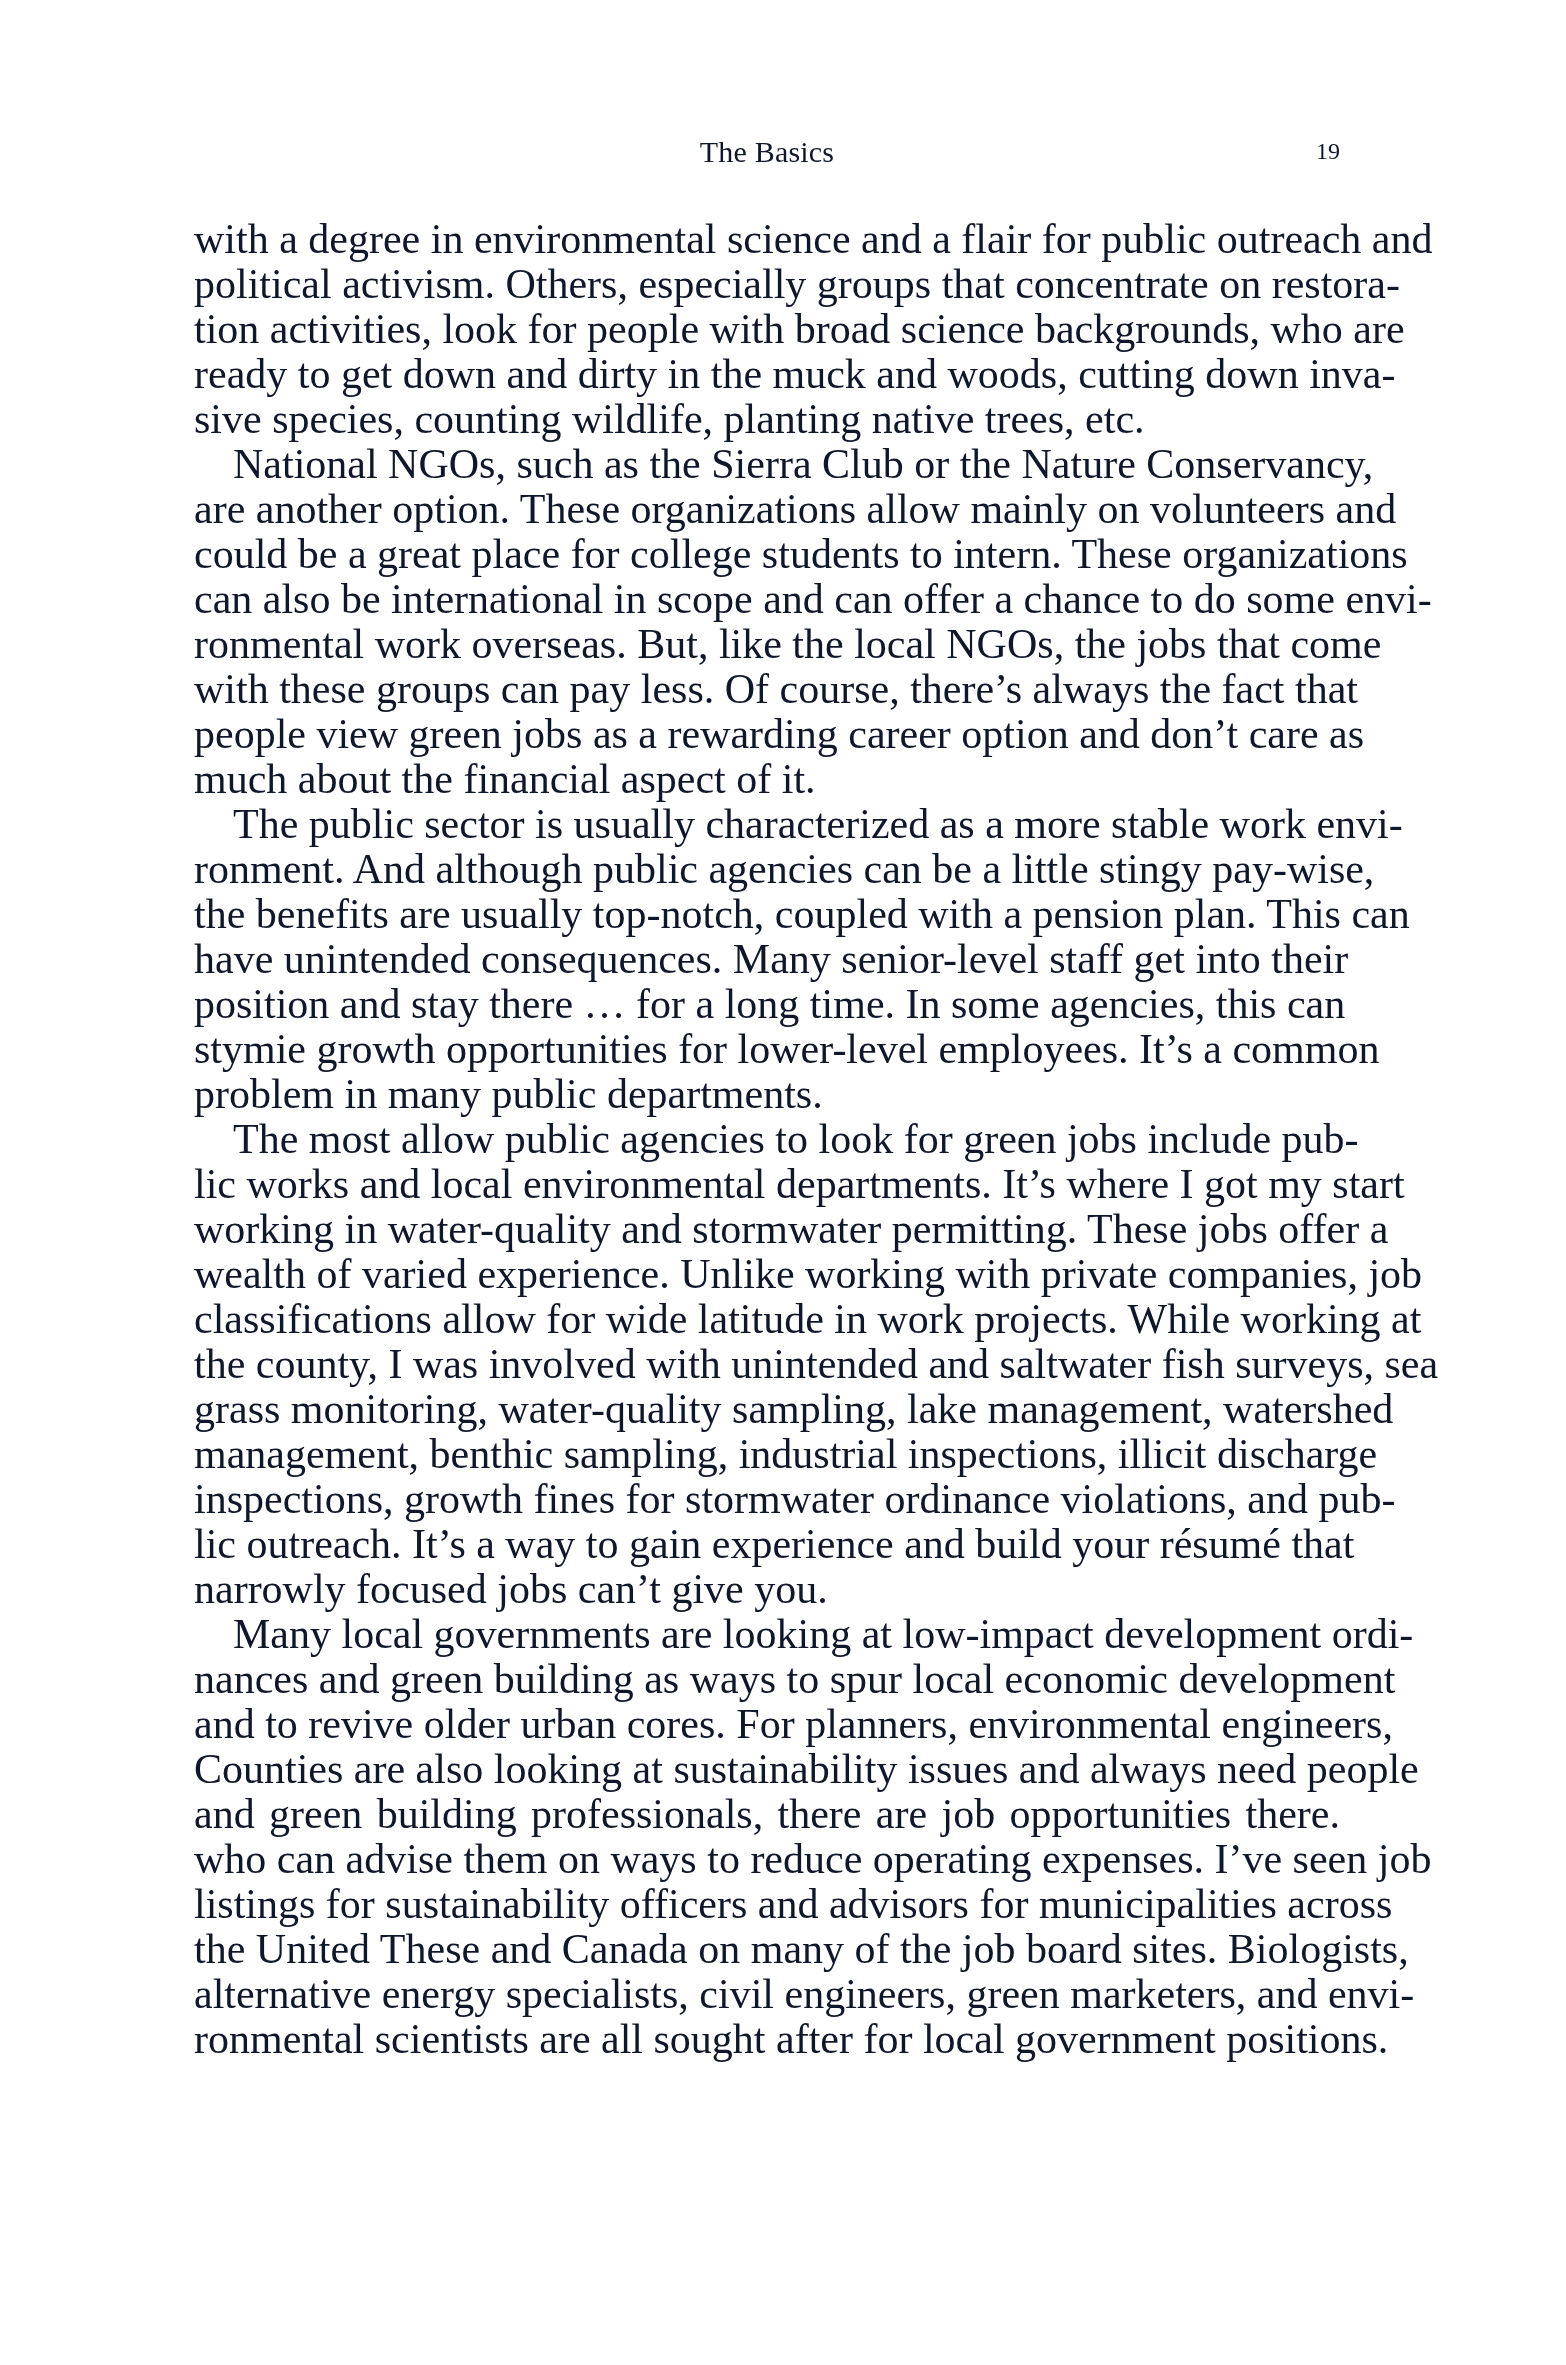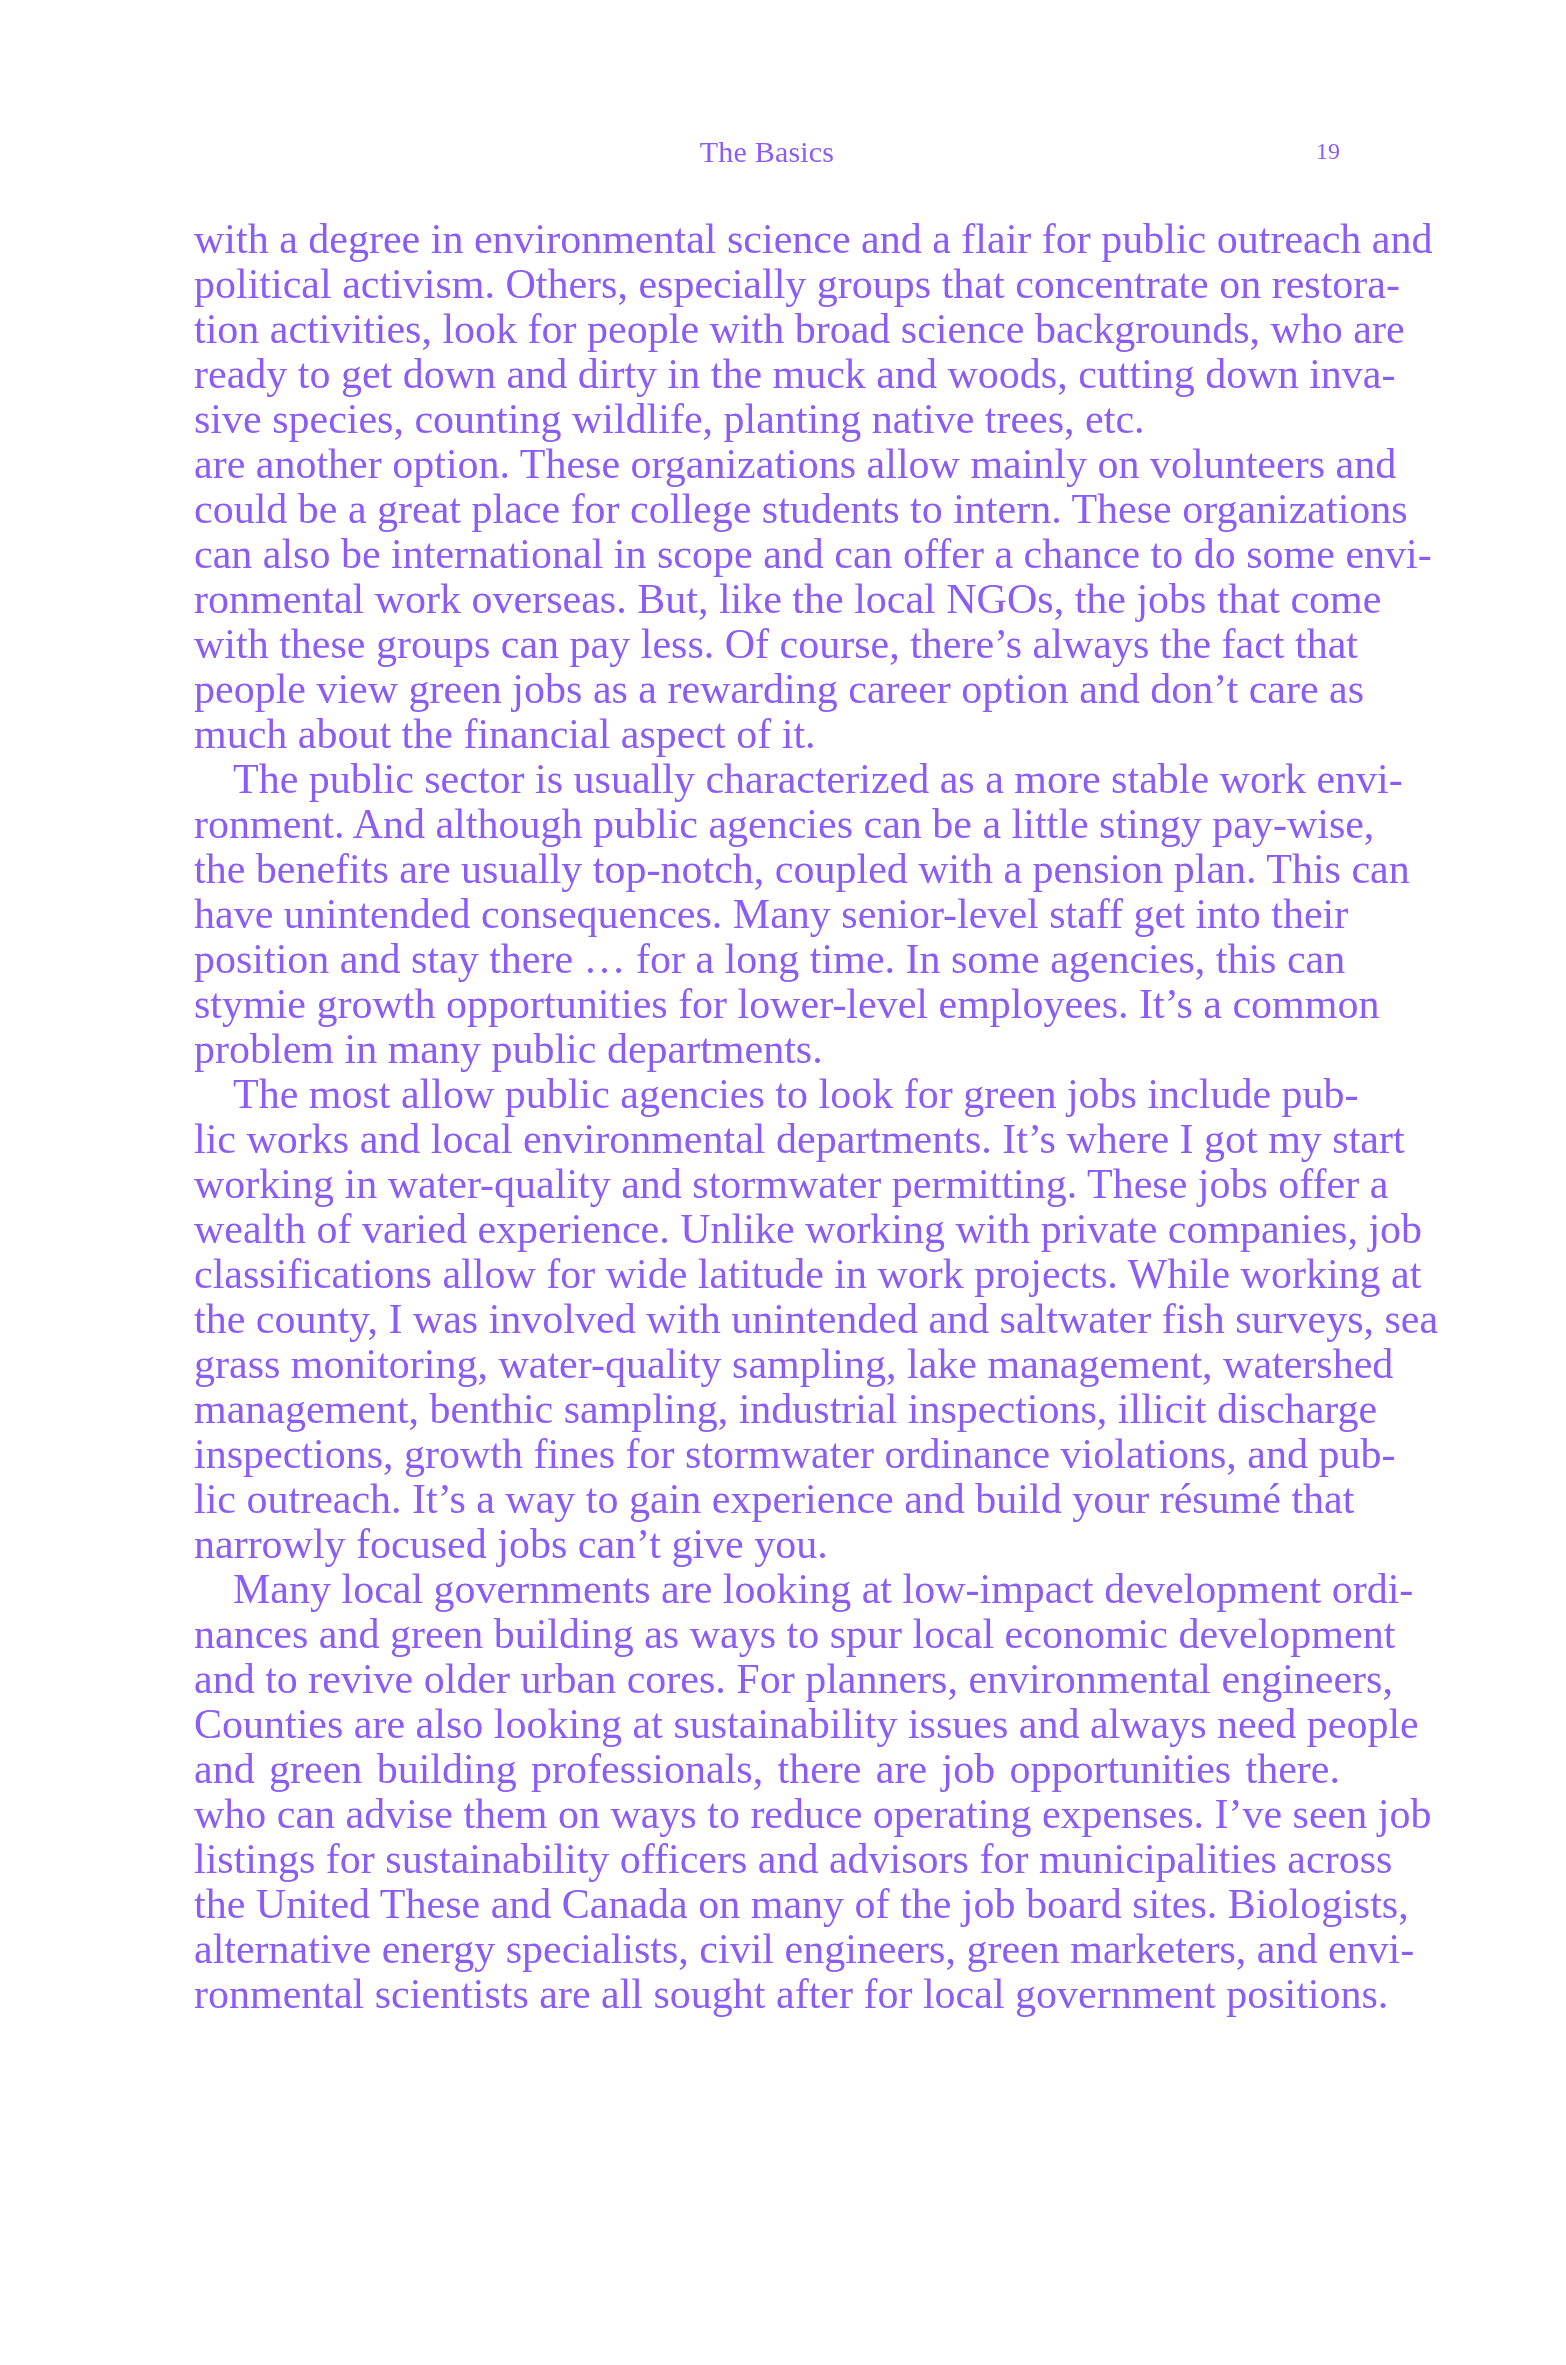--- a/index.html
+++ b/index.html
@@ -1,19 +1,19 @@
 <!DOCTYPE html>
 <html style="font-size:13.6px"><head>
 <meta charset="utf-8">
 <style>
   html, body { margin: 0; padding: 0; background: #ffffff; }
   body { width: 1567px; height: 2366px; position: relative; overflow: hidden; }
   .page {
     position: absolute; left: 0; top: 0; width: 1567px; height: 2366px;
-    background: #ffffff; color: #8b5cf6;
+    background: #ffffff; color: #0f172a;
     font-family: "Liberation Serif", "DejaVu Serif", serif;
   }
   .running-head {
     position: absolute; left: 194px; top: 130px; width: 1146px; height: 43px;
   }
   .running-title {
     position: absolute; left: 0; right: 0; top: 0; text-align: center;
     font-size: 30px; line-height: 43px; letter-spacing: 0.2px;
   }
   .page-number {
@@ -42,20 +42,21 @@
 
   <div class="body-text" id="body-text">
       <div class="paragraph">
         <span class="line">with a degree in environmental science and a flair for public outreach and</span>
         <span class="line">political activism. Others, especially groups that concentrate on restora-</span>
         <span class="line">tion activities, look for people with broad science backgrounds, who are</span>
         <span class="line">ready to get down and dirty in the muck and woods, cutting down inva-</span>
         <span class="line last">sive species, counting wildlife, planting native trees, etc.</span>
       </div>
       <div class="paragraph">
+        <span class="line indent">National NGOs, such as the Sierra Club or the Nature Conservancy,</span>
         <span class="line">are another option. These organizations allow mainly on volunteers and</span>
         <span class="line">could be a great place for college students to intern. These organizations</span>
         <span class="line">can also be international in scope and can offer a chance to do some envi-</span>
         <span class="line">ronmental work overseas. But, like the local NGOs, the jobs that come</span>
         <span class="line">with these groups can pay less. Of course, there’s always the fact that</span>
         <span class="line">people view green jobs as a rewarding career option and don’t care as</span>
         <span class="line last">much about the financial aspect of it.</span>
       </div>
       <div class="paragraph">
         <span class="line indent">The public sector is usually characterized as a more stable work envi-</span>

